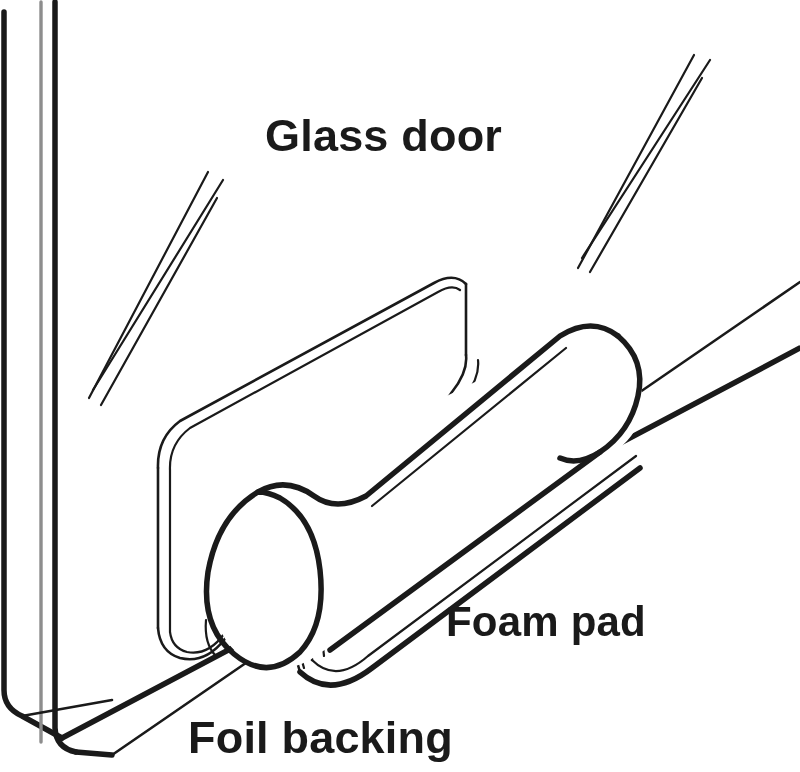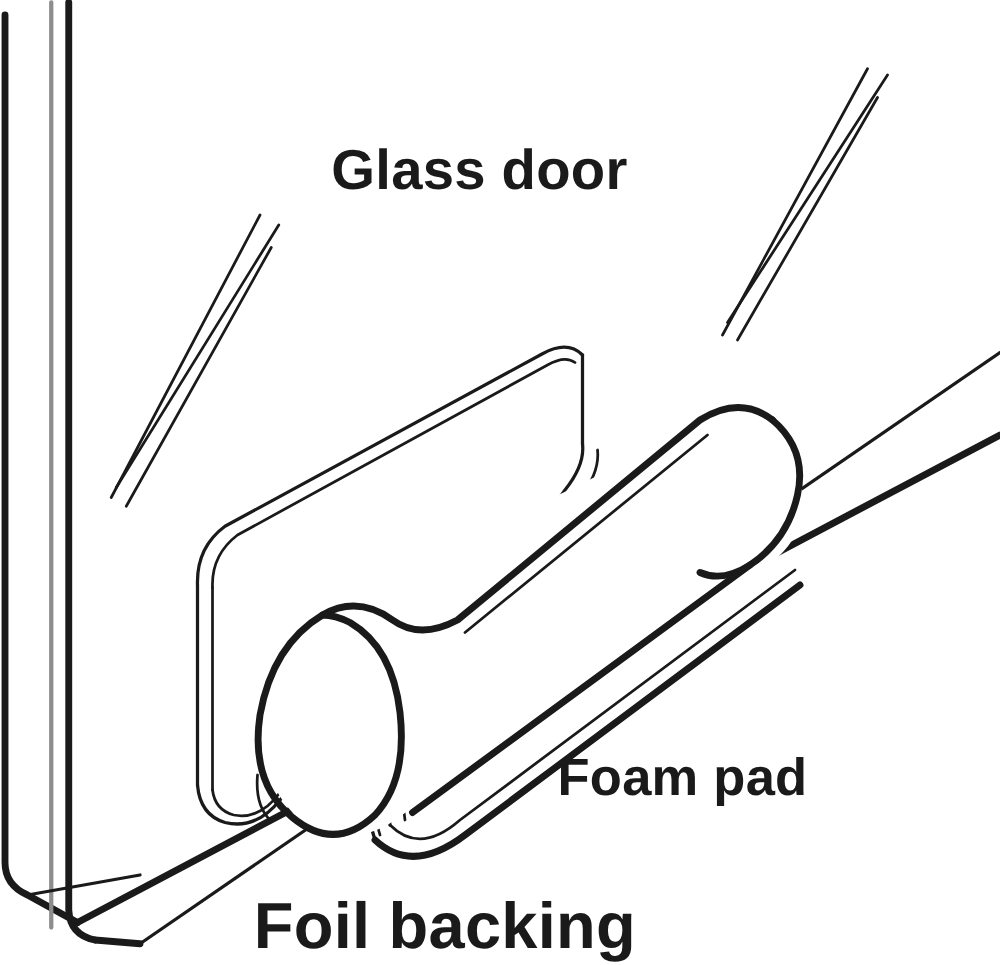--- a/index.html
+++ b/index.html
@@ -60,23 +60,23 @@
     left: 265px;
     top: 113px;
     font-size: 45px;
   }
   #label-foam-pad {
     left: 446px;
     top: 601px;
     font-size: 42px;
   }
   #label-foil-backing {
-    left: 203px;
+    left: 188px;
     top: 715px;
-    font-size: 52px;
+    font-size: 45px;
   }
 </style>
 </head>
 <body>
 
 <div id="diagram-root">
 
   <svg id="diagram-svg" viewBox="0 0 800 772">
 
     <g>

